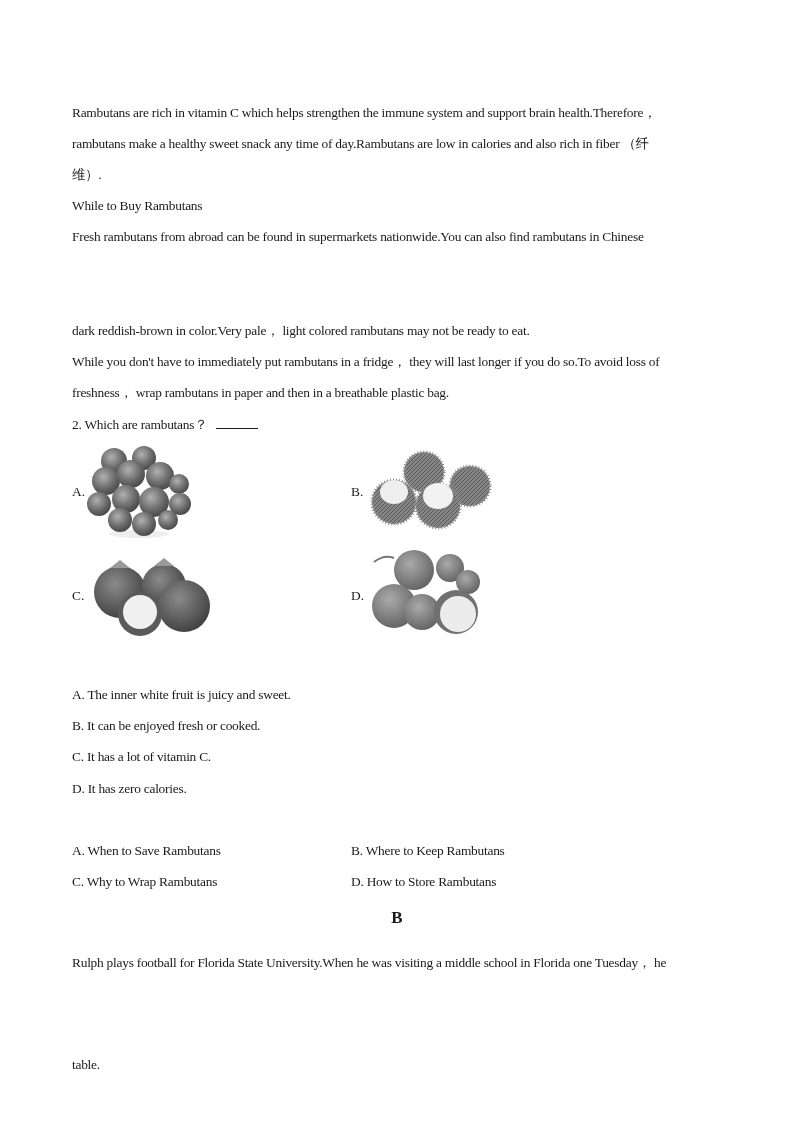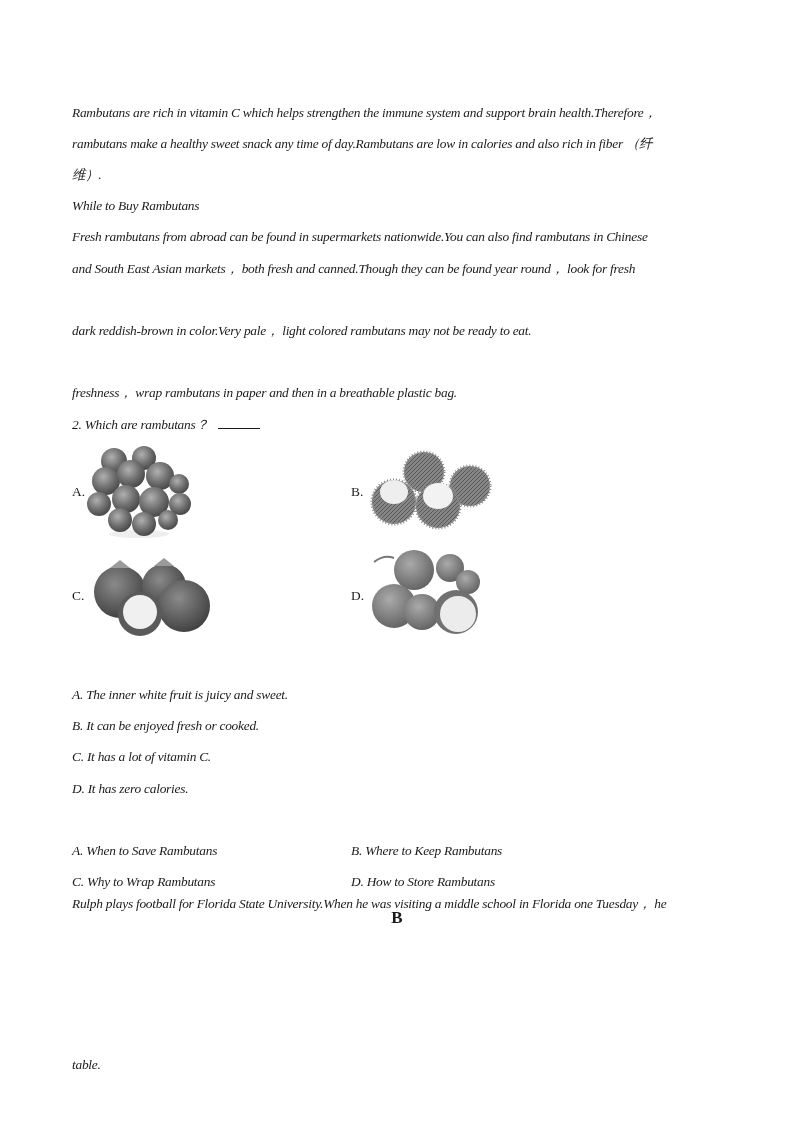--- a/index.html
+++ b/index.html
@@ -1,39 +1,39 @@
 <!DOCTYPE html>
 <html><head>
 <meta charset="utf-8">
 <style>
   html, body { margin: 0; padding: 0; background: #ffffff; }
   body { width: 794px; height: 1123px; position: relative; overflow: hidden;
          font-family: "Liberation Serif", "DejaVu Serif", serif; color: #1a1a1a; }
   .page { position: absolute; left: 0; top: 0; width: 794px; height: 1123px; }
-  .line { position: absolute; left: 72px; font-size: 13.4px; line-height: 16px; white-space: nowrap; letter-spacing: -0.25px; font-style: italic; }
+  .line { position: absolute; left: 72px; font-size: 13.4px; line-height: 16px; white-space: nowrap; letter-spacing: -0.25px; }
   .blank { display: inline-block; width: 42px; border-bottom: 1px solid #1a1a1a; margin-left: 6px; height: 11px; vertical-align: baseline; }
   .opt-label { position: absolute; font-size: 13.4px; line-height: 16px; }
   .fruit { position: absolute; }
   .section-title { position: absolute; left: 0; width: 794px; text-align: center; top: 908px; font-size: 17px; font-weight: bold; line-height: 20px; }
 </style>
 </head>
 <body>
 
 <div class="page">
 
   <div class="line" style="top:105px">Rambutans are rich in vitamin C which helps strengthen the immune system and support brain health.Therefore，</div>
   <div class="line" style="top:136px">rambutans make a healthy sweet snack any time of day.Rambutans are low in calories and also rich in fiber （纤</div>
   <div class="line" style="top:167px">维）.</div>
 
   <div class="line" style="top:198px">While to Buy Rambutans</div>
 
   <div class="line" style="top:229px">Fresh rambutans from abroad can be found in supermarkets nationwide.You  can also find rambutans in Chinese</div>
-  <div class="line" style="top:261px">and South East Asian markets， both fresh and canned.Though they can be found year round， look for fresh</div>
   <div class="line" style="top:323px">dark reddish-brown in color.Very pale， light colored rambutans may not be ready to eat.</div>
 
+  <div class="line" style="top:354px">While you don't have to immediately put rambutans in a fridge， they will last longer if you do so.To avoid loss of</div>
   <div class="line" style="top:385px">freshness， wrap rambutans in paper and then in a breathable plastic bag.</div>
 
   <div class="line" style="top:417px">
     <span>2.</span>
     <span>Which are rambutans？</span>
     <span class="blank"></span>
   </div>
 
   <div class="opt-label" style="left:72px; top:484px">A.</div>
   <svg class="fruit" style="left:84px; top:444px" width="108" height="94" viewBox="0 0 108 94">
@@ -139,16 +139,16 @@
   <div class="line" style="top:874px">
     <span>C.</span>
     <span>Why to Wrap Rambutans</span>
   </div>
   <div class="line" style="top:874px; left:351px">
     <span>D.</span>
     <span>How to Store Rambutans</span>
   </div>
 
   <div class="section-title">B</div>
-  <div class="line" style="top:896px">Rulph plays football for Florida State University.When he was visiting a middle school in Florida one Tuesday， he</div>
+  <div class="line" style="top:955px">Rulph plays football for Florida State University.When he was visiting a middle school in Florida one Tuesday， he</div>
   <div class="line" style="top:1057px">table.</div>
 
 </div>
 
 </body></html>

